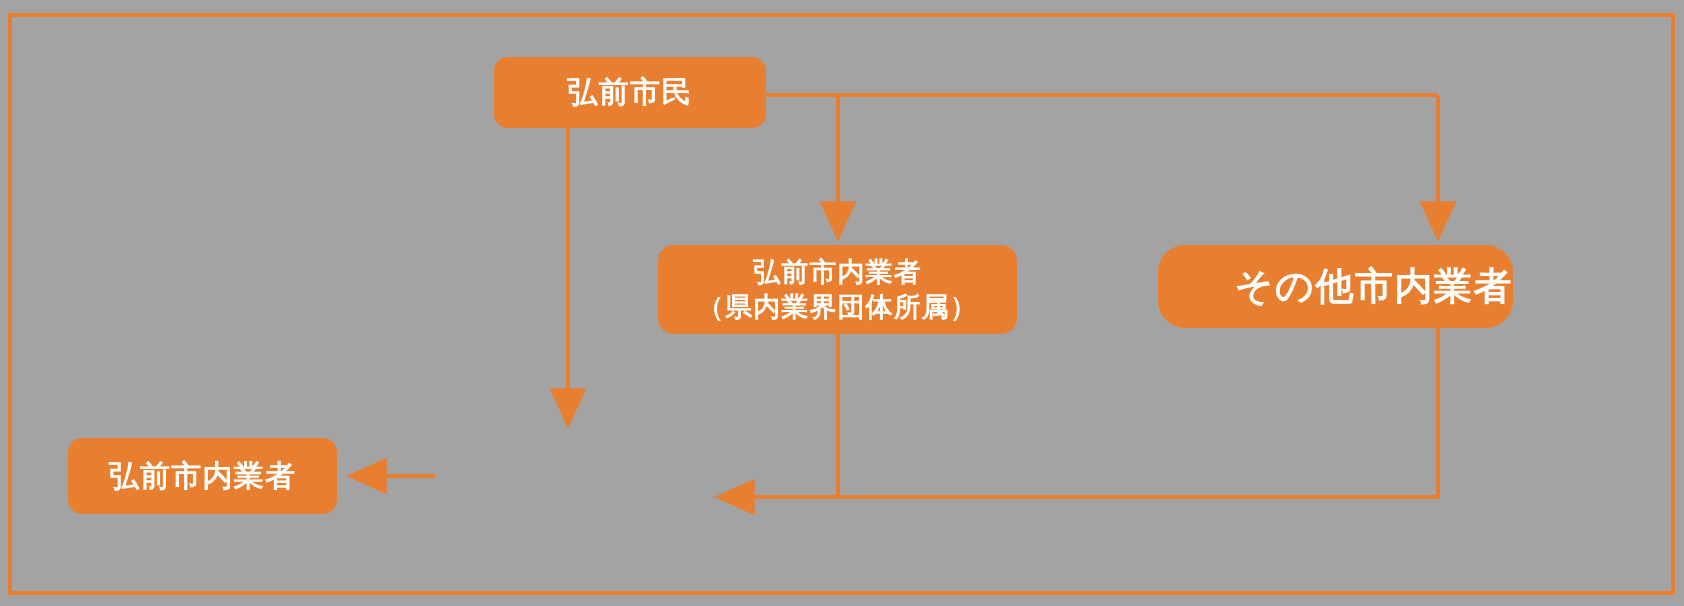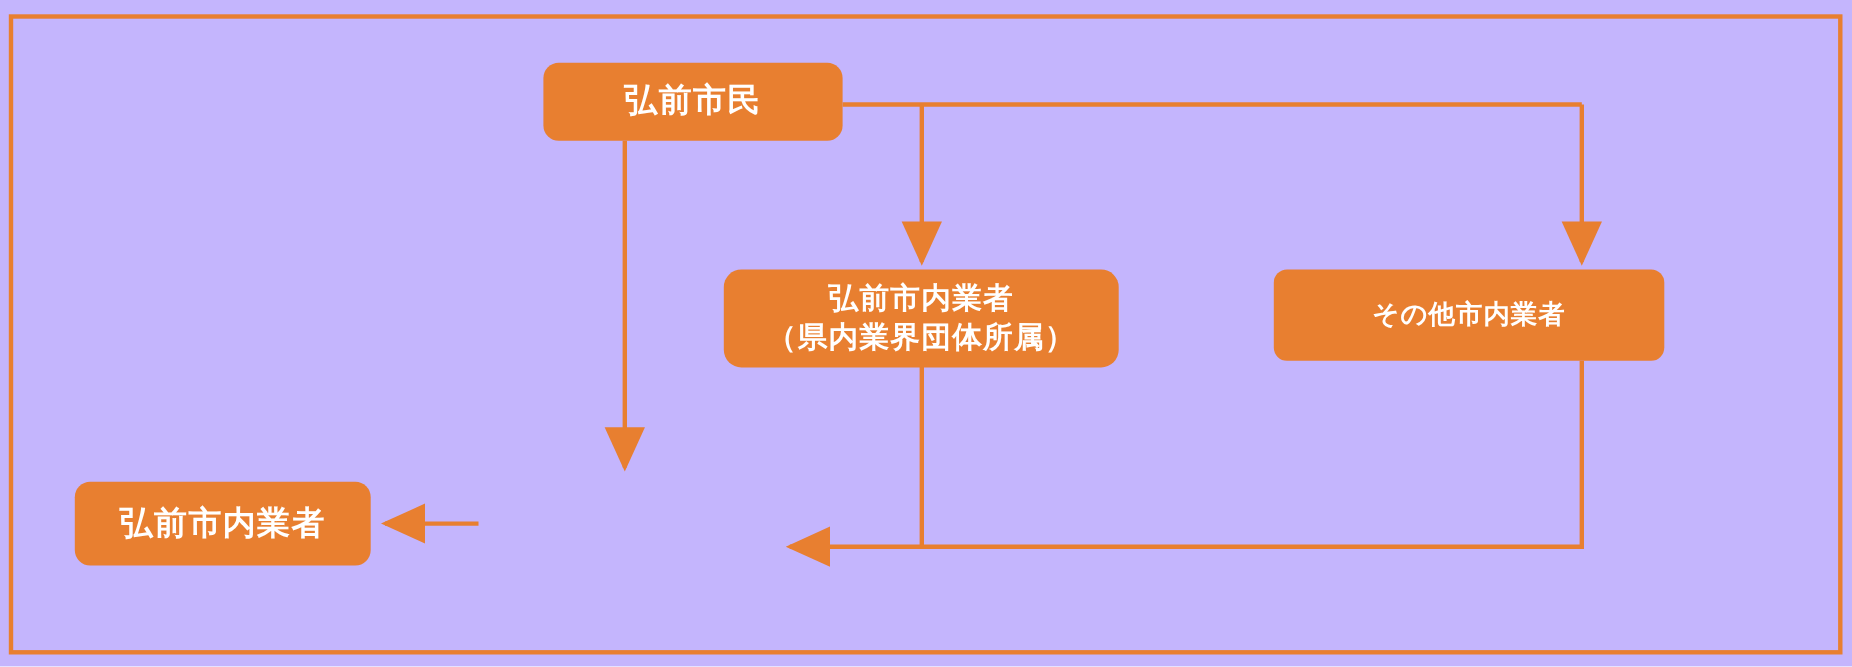--- a/index.html
+++ b/index.html
@@ -7,21 +7,21 @@
     padding: 0;
     background: #ffffff;
   }
   body {
     font-family: "DejaVu Sans", "Liberation Sans", sans-serif;
   }
   #stage {
     position: relative;
     width: 1684px;
     height: 606px;
-    background: #c4b5fd;
+    background: #a3a3a3;
     overflow: hidden;
   }
   #frame {
     position: absolute;
     left: 8px;
     top: 13px;
     width: 1667px;
     height: 582px;
     border: 4px solid #E87F30;
     box-sizing: border-box;
@@ -66,22 +66,23 @@
     width: 359px;
     height: 89px;
     font-size: 27px;
     border-radius: 16px;
   }
   #node-other-vendors {
     left: 1158px;
     top: 245px;
     width: 355px;
     height: 83px;
-    font-size: 24px;
-    border-radius: 12px;
+    font-size: 38px;
+    border-radius: 27px;
+    justify-content: flex-end;
   }
   #node-ieiroha {
     left: 68px;
     top: 438px;
     width: 269px;
     height: 76px;
     font-size: 30px;
   }
   #node-city {
     left: 435px;

